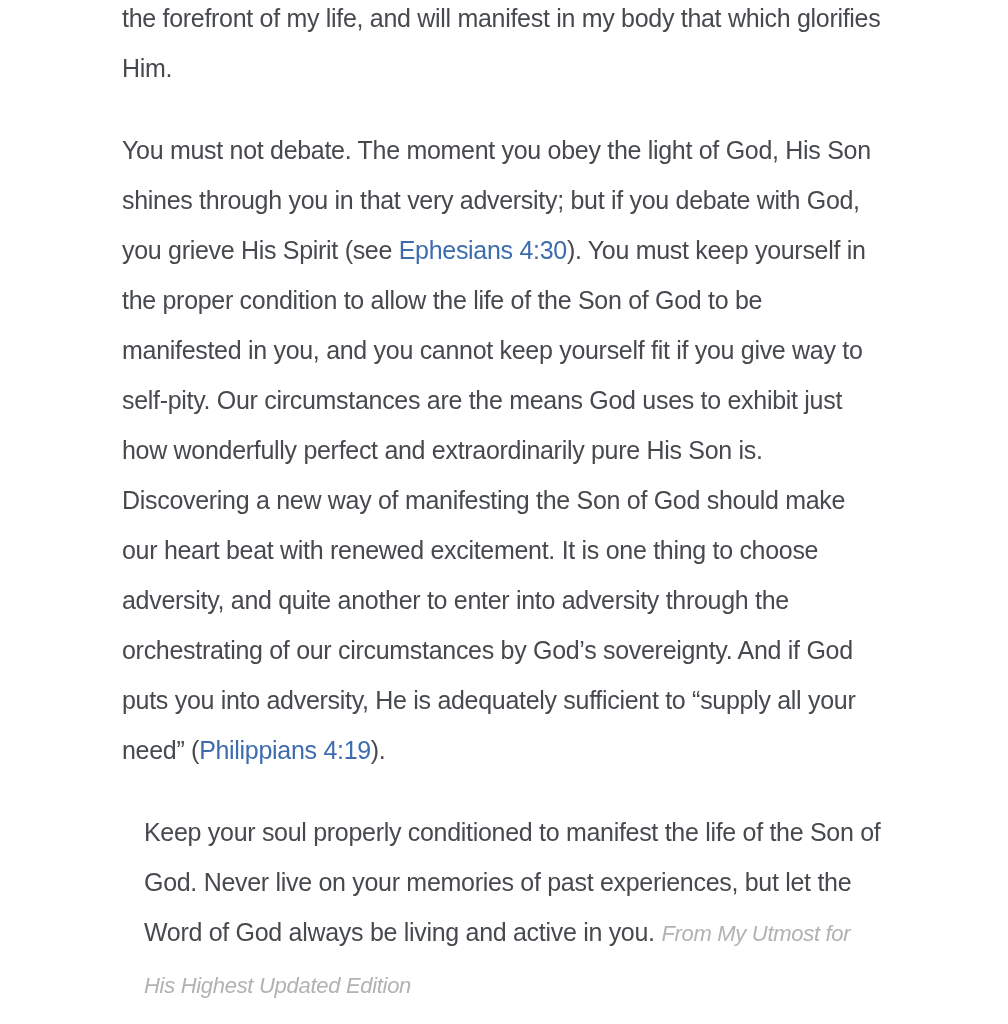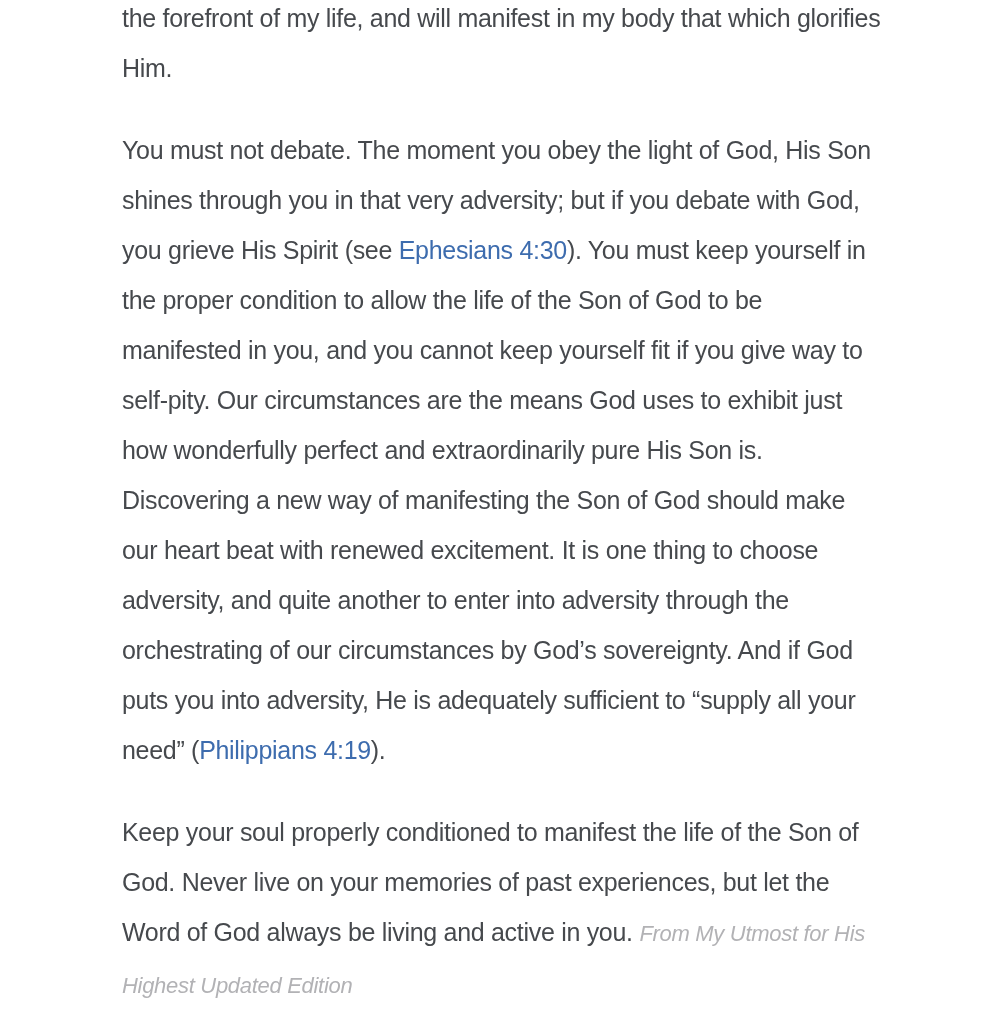--- a/index.html
+++ b/index.html
@@ -27,20 +27,21 @@
     letter-spacing:-0.3px;
     color:var(--text);
     margin:0 0 32px 0;
     font-weight:400;
   }
   .para:first-child{
     margin-top:-7px; 
   }
   .para:last-child{
     margin-bottom:0;
+    margin-left:22px;
   }
   a.scripture-link{
     color:var(--link);
     text-decoration:none;
     cursor:pointer;
   }
   .attribution{
     color:var(--attr);
     font-style:italic;
     font-size:22px;

